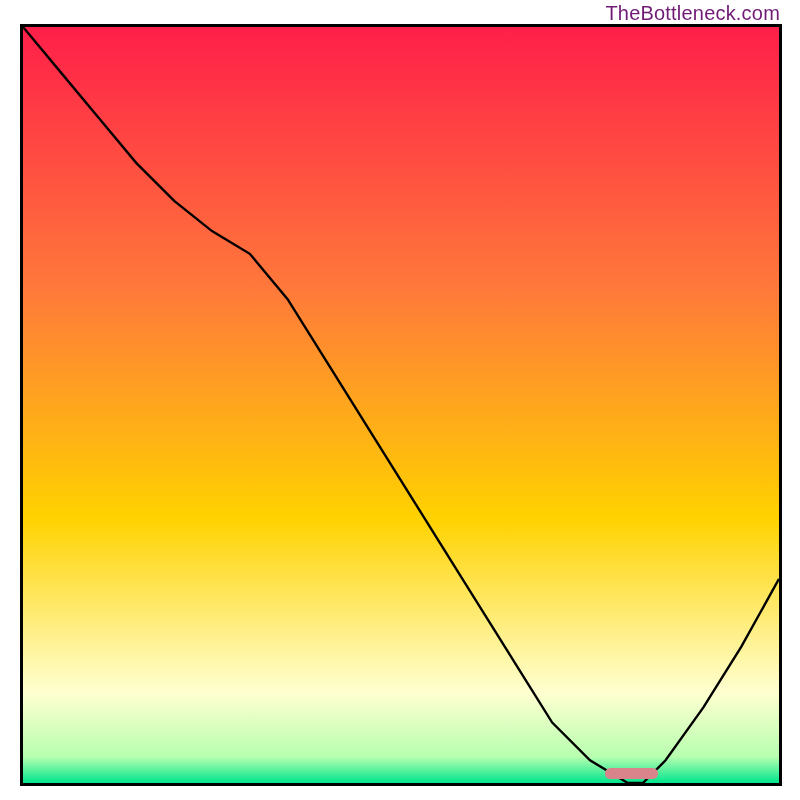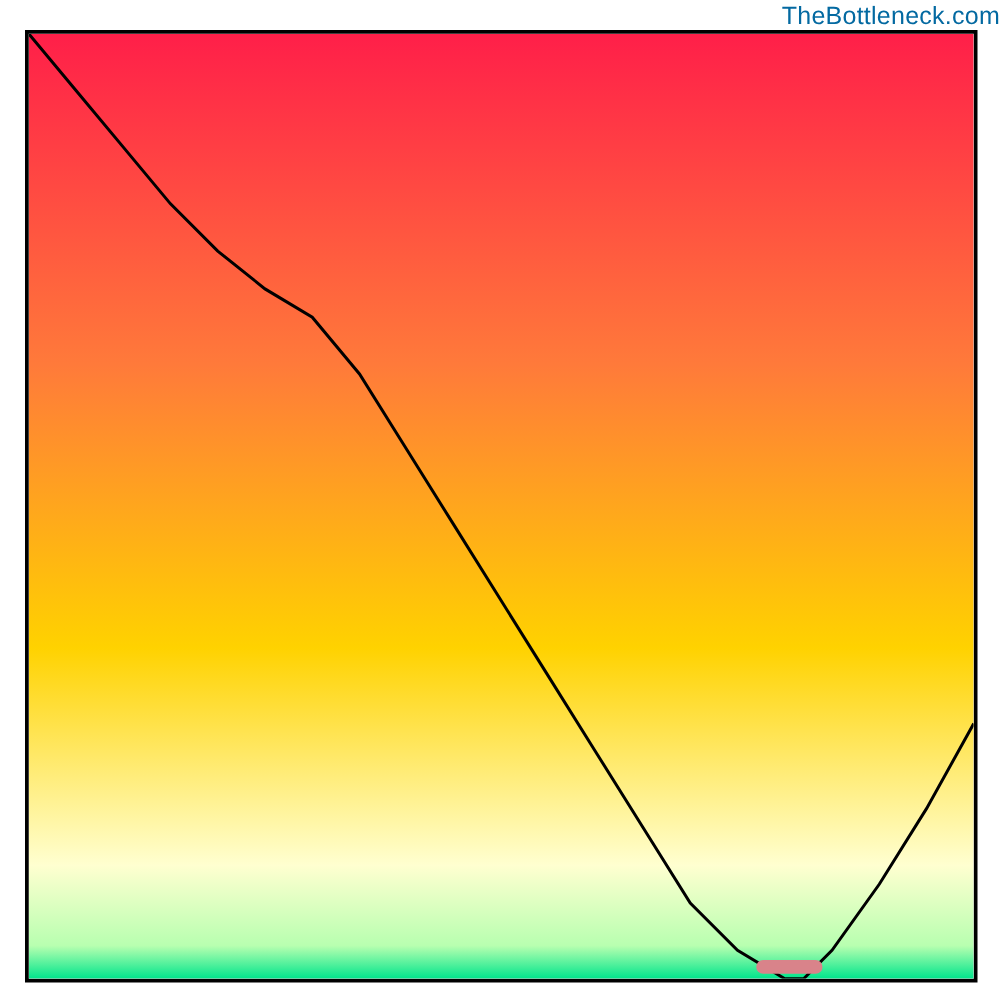--- a/index.html
+++ b/index.html
@@ -12,22 +12,22 @@
     font-family: Arial, Helvetica, sans-serif;
   }
   .chart-wrapper {
     position: relative;
     width: 800px;
     height: 800px;
   }
   .watermark {
     position: absolute;
     top: 2px;
-    right: 0;
-    color: #0369a1;
+    right: 20px;
+    color: #701a75;
     font-size: 20px;
     font-weight: 400;
     letter-spacing: 0.2px;
     z-index: 10;
   }
   .plot-area {
     position: absolute;
     left: 20px;
     top: 24px;
     width: 762px;

